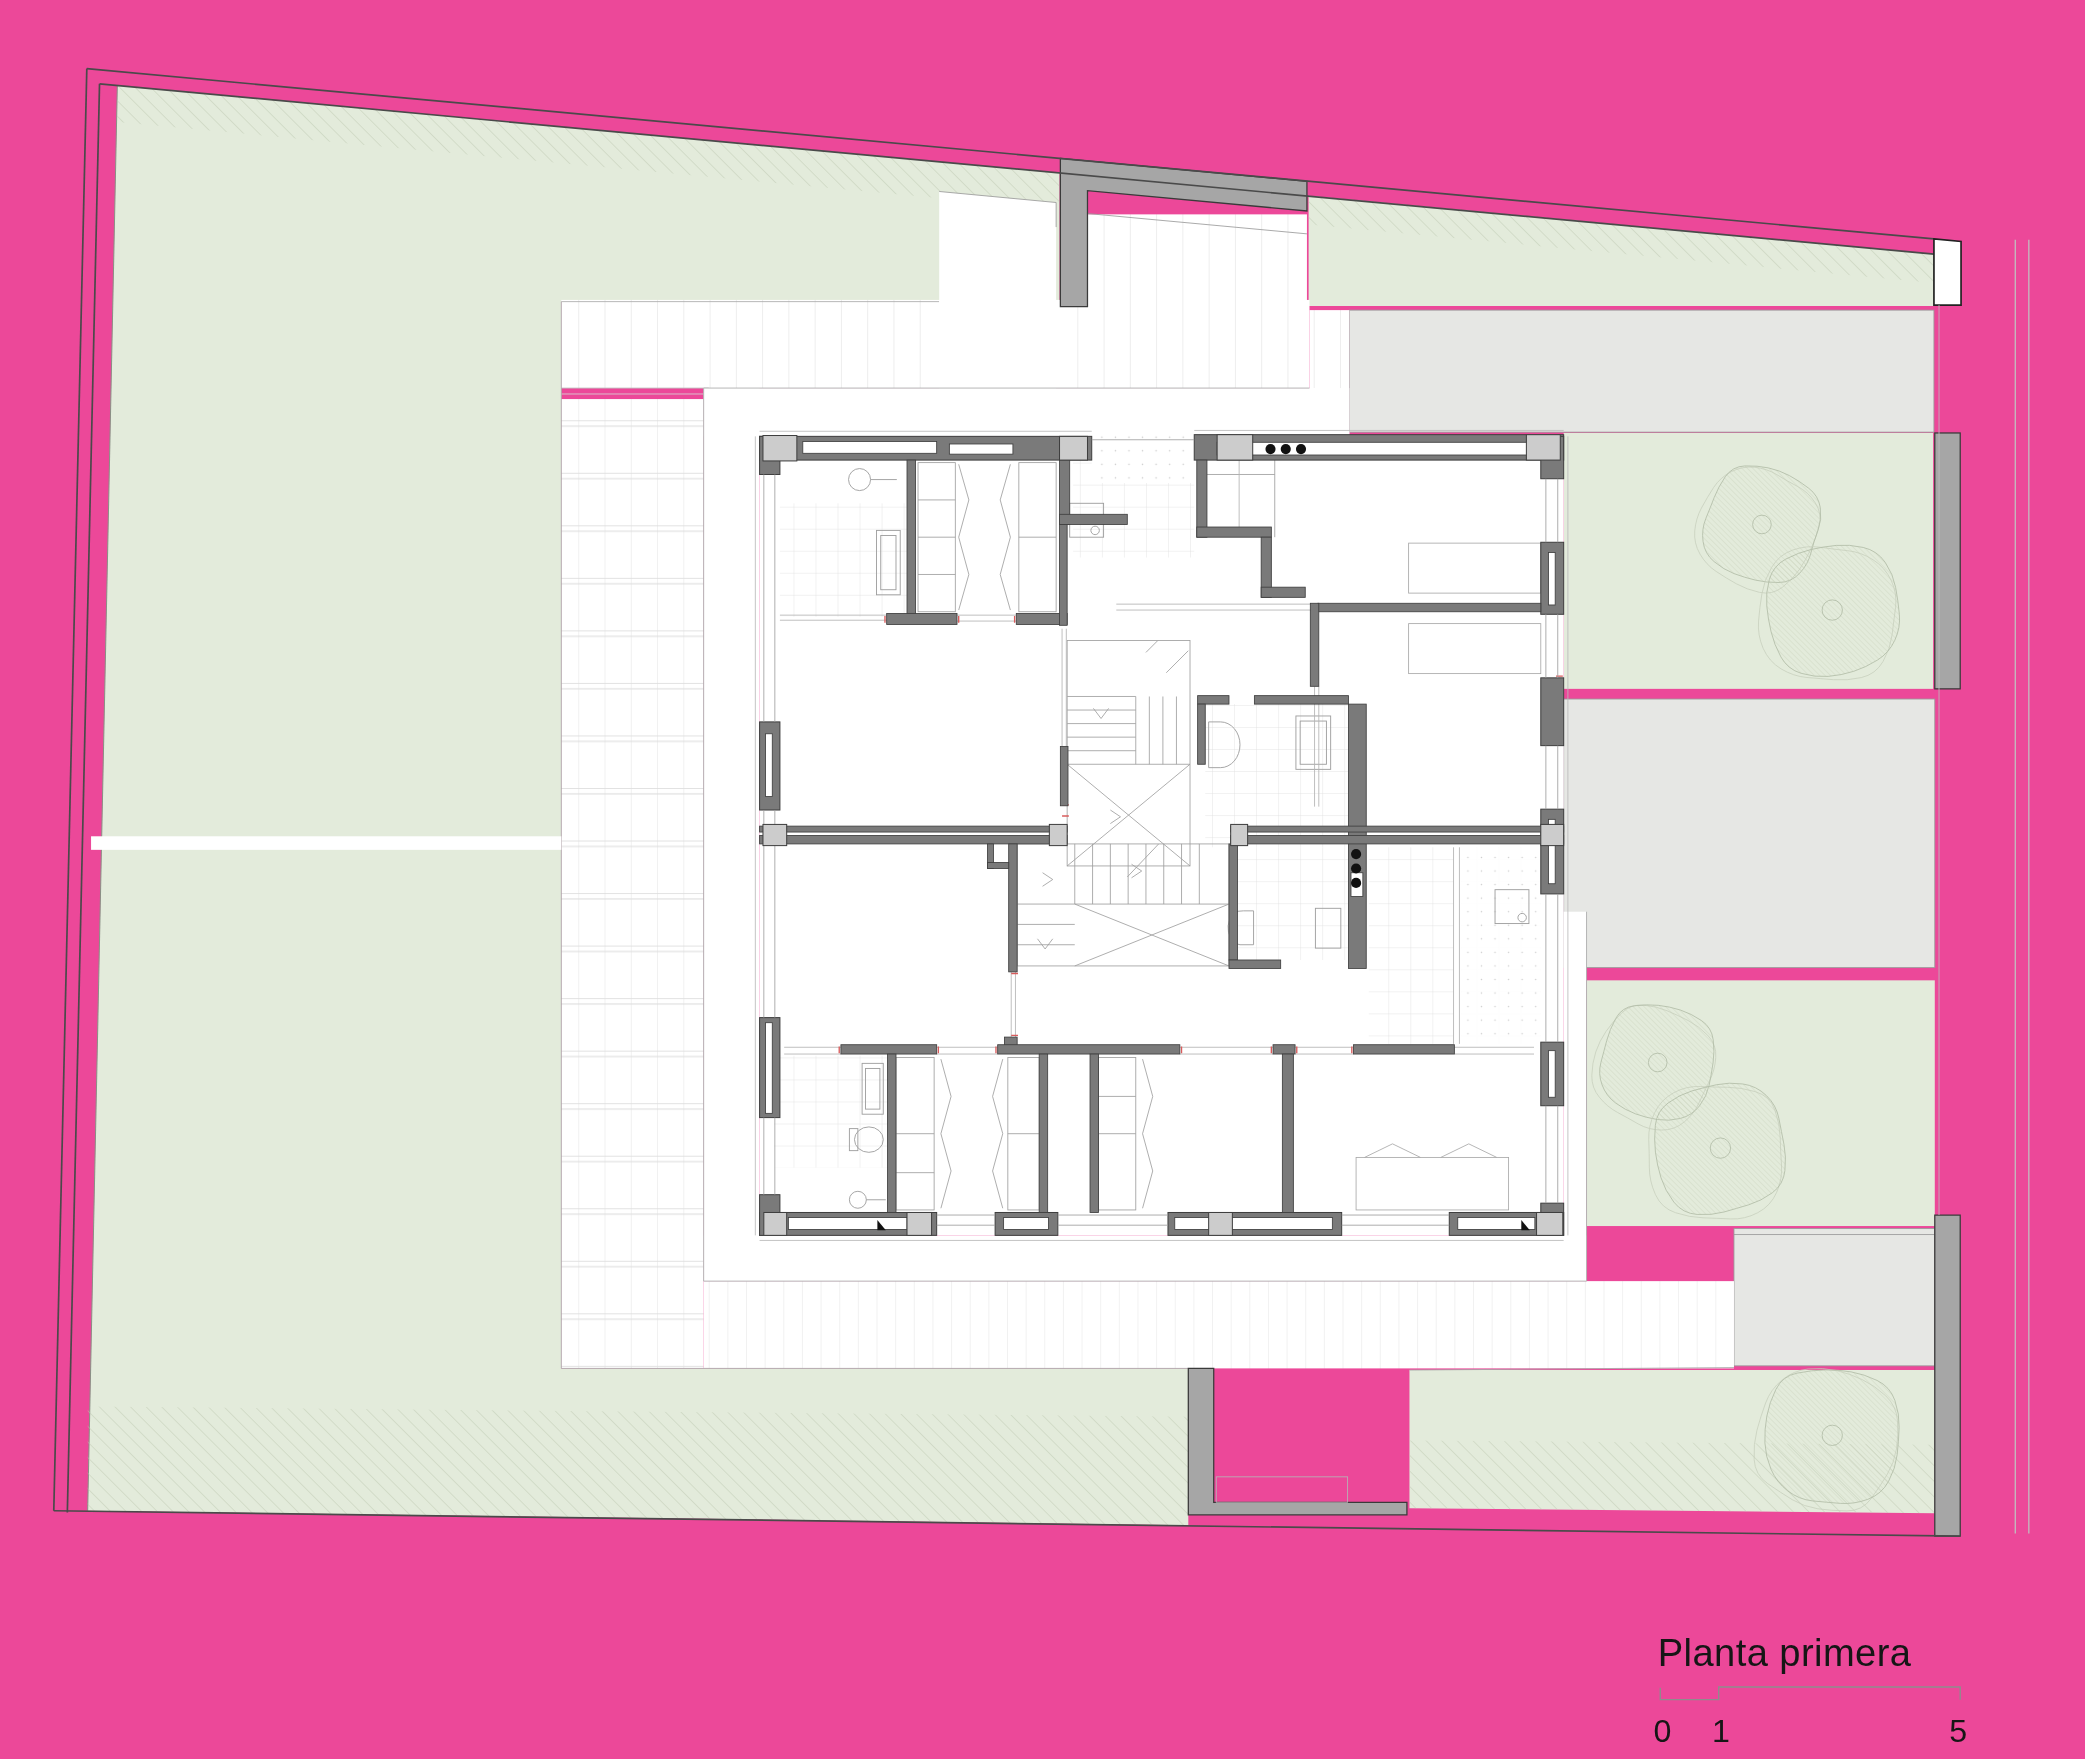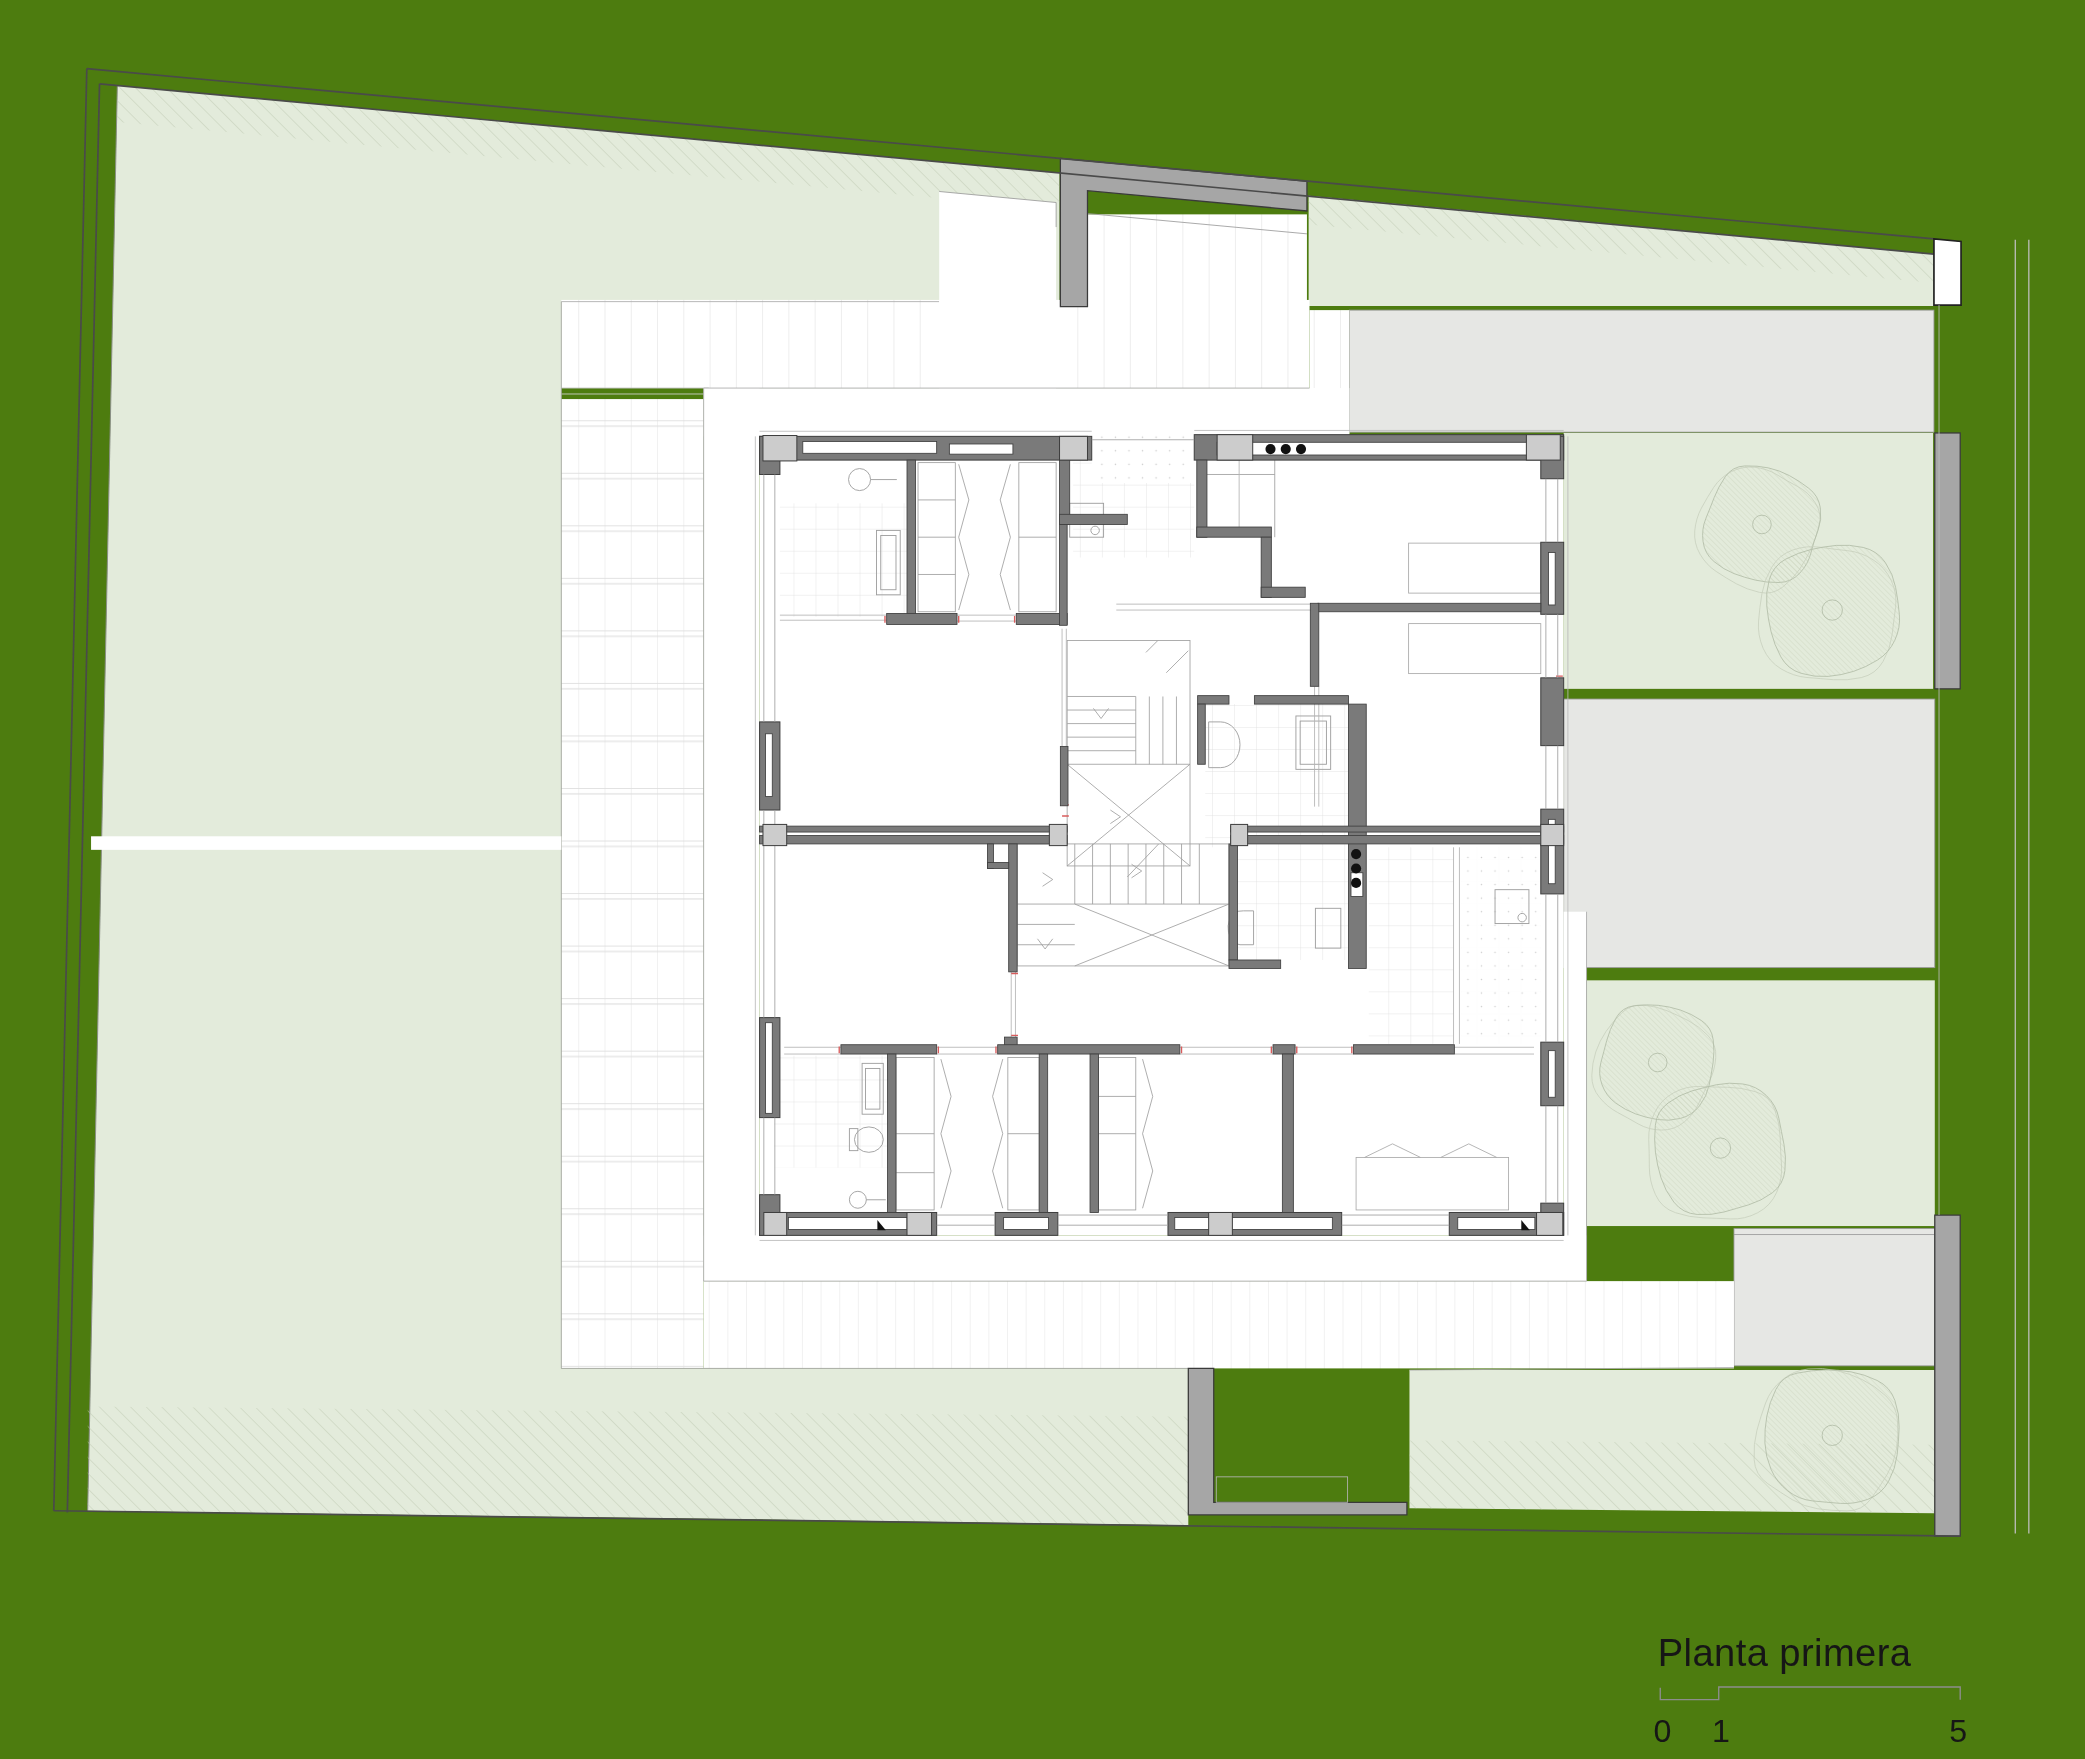--- a/index.html
+++ b/index.html
@@ -1,16 +1,16 @@
 <!DOCTYPE html>
 <html style="font-size:13.6px"><head>
 <meta charset="utf-8">
 <style>
   html,body{margin:0;padding:0;background:#fff;}
-  #page{position:relative;width:2086px;height:1759px;background:#4d7c0f;overflow:hidden;
+  #page{position:relative;width:2086px;height:1759px;background:#ec4899;overflow:hidden;
         font-family:"Liberation Sans", sans-serif;}
   svg{position:absolute;left:0;top:0;}
 </style>
 </head>
 <body>
 <div id="page">
 <svg width="2086" height="1759" viewBox="0 0 2461 2076">
 <defs>
   <pattern id="hatchG" width="13" height="13" patternUnits="userSpaceOnUse" patternTransform="rotate(-45)">
     <line x1="0" y1="0" x2="0" y2="13" stroke="#bcc8af" stroke-width="1"></line>

